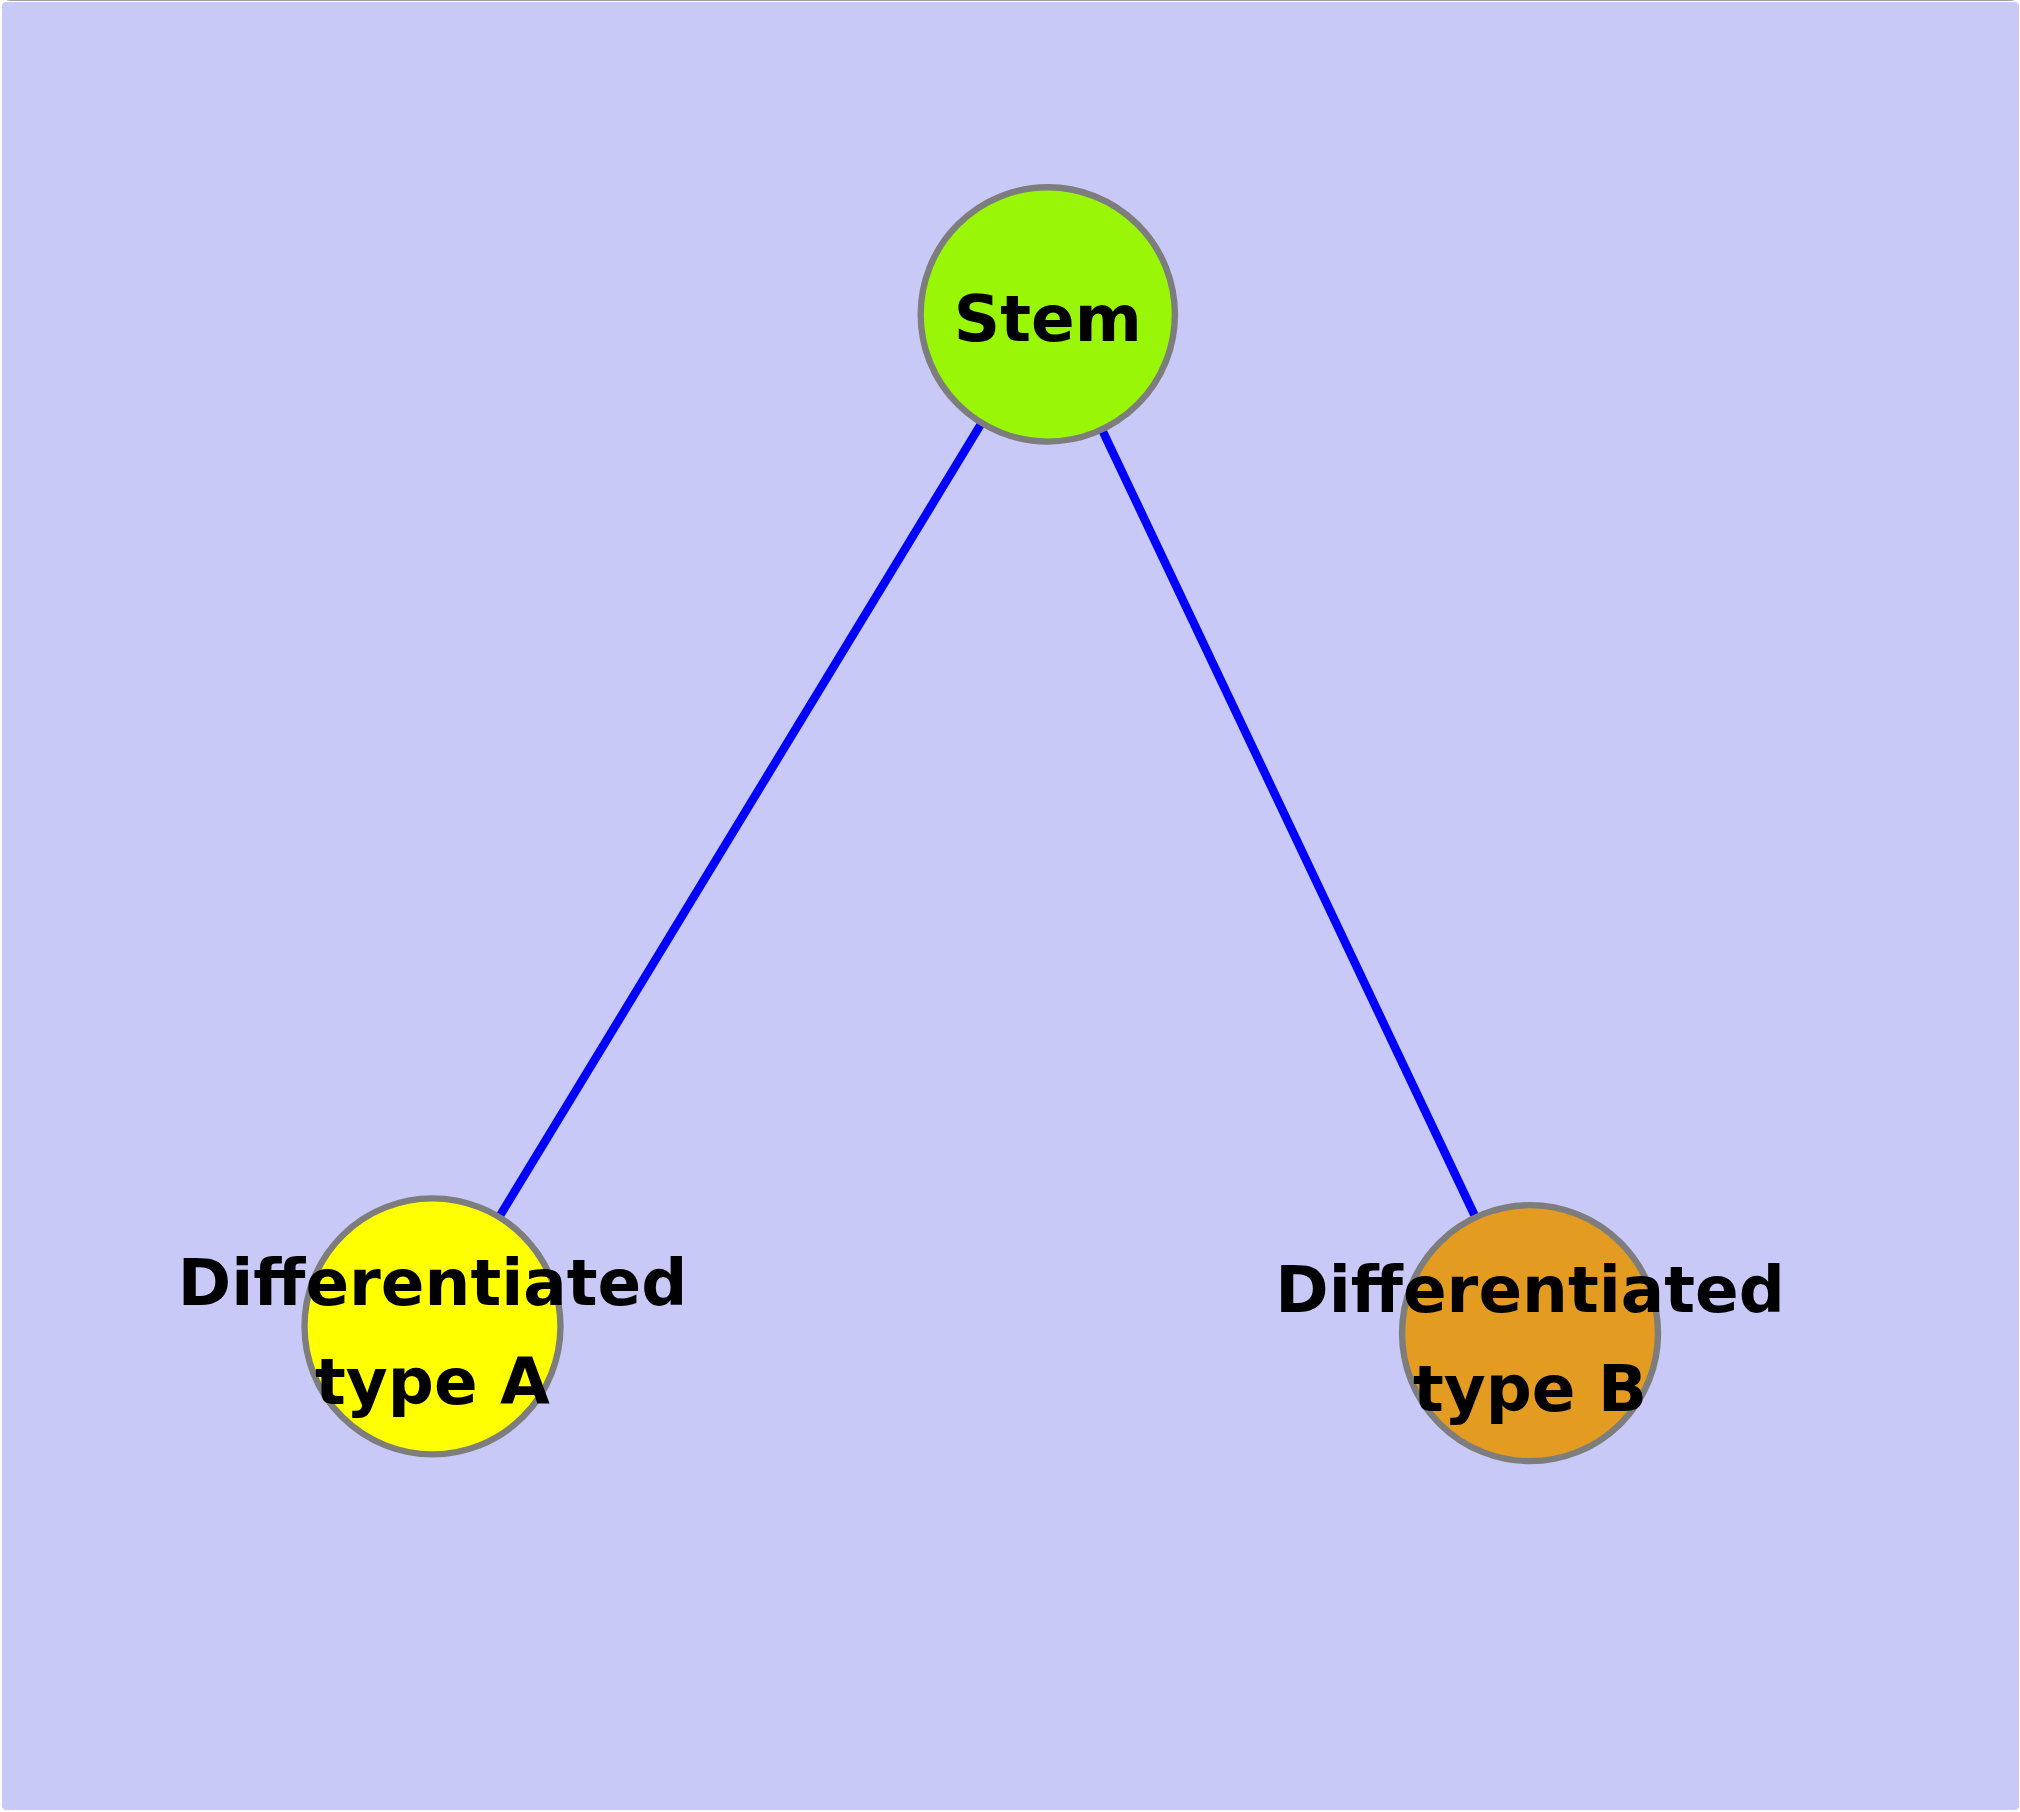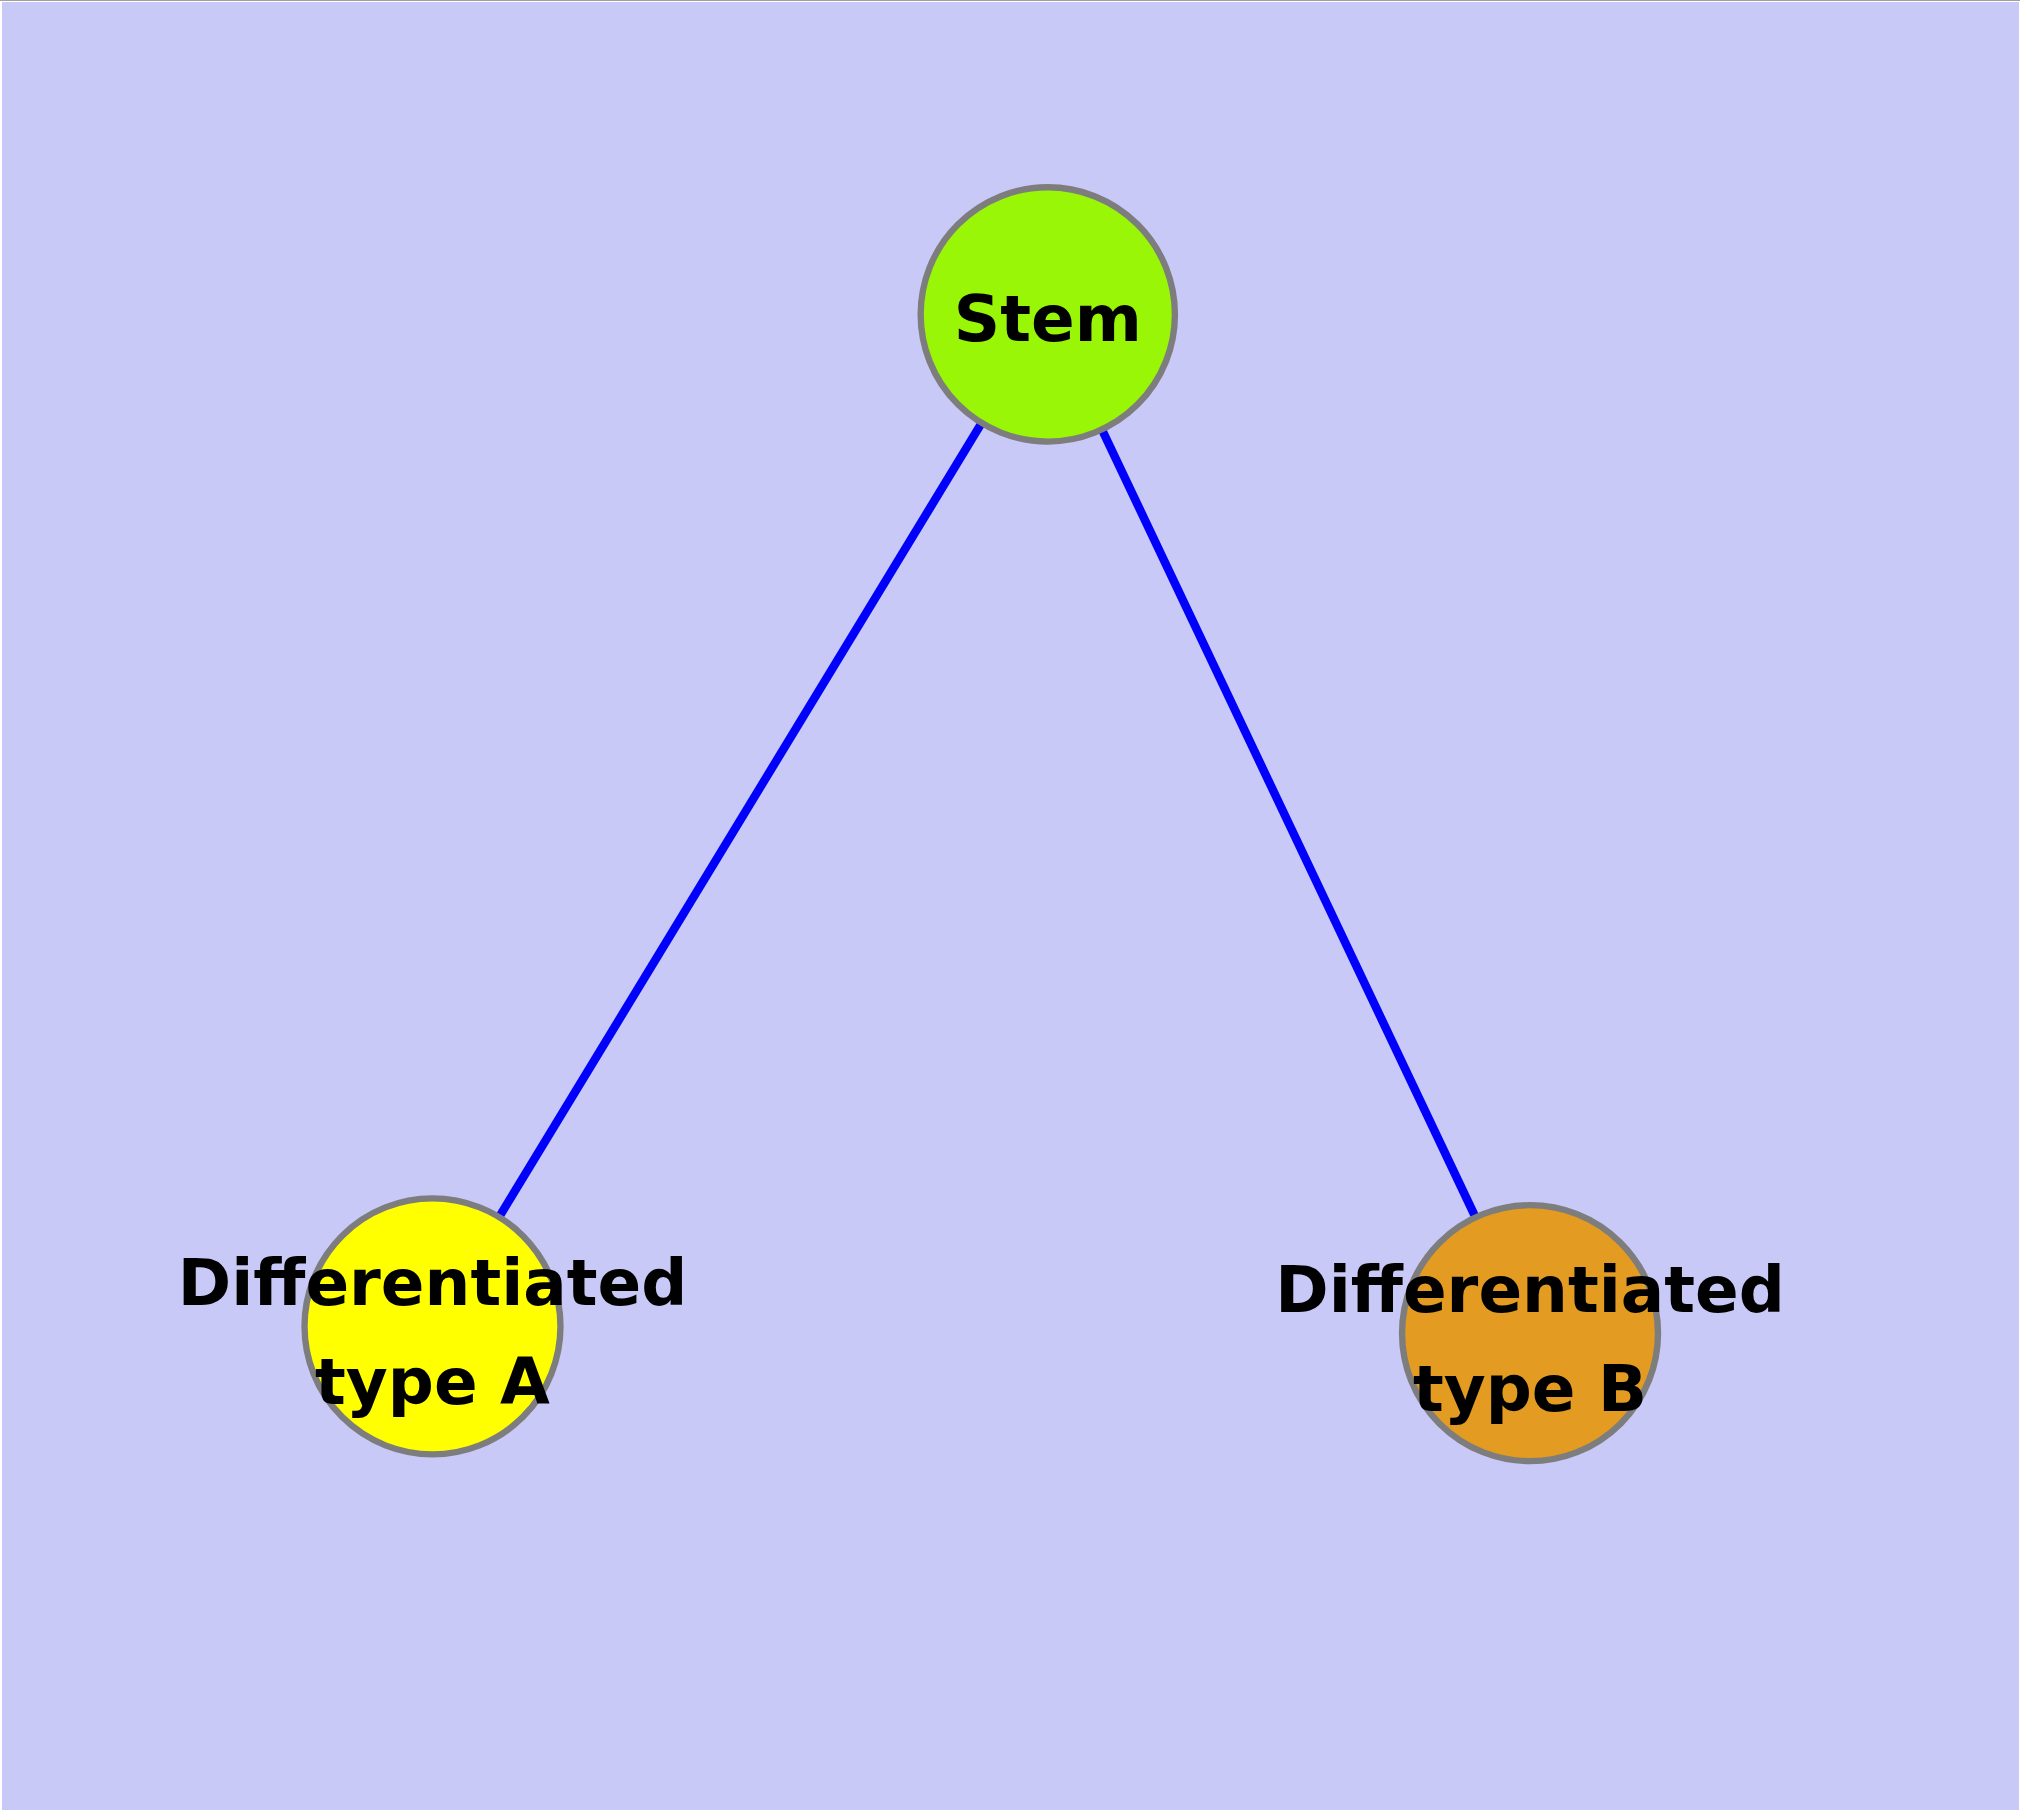--- a/index.html
+++ b/index.html
@@ -6,20 +6,21 @@
     margin: 0;
     padding: 0;
     background: #ffffff;
   }
   .stage {
     position: relative;
     width: 2021px;
     height: 1812px;
     overflow: hidden;
     font-family: "DejaVu Sans", sans-serif;
+    border-radius: 11px;
   }
   .stage svg {
     display: block;
     width: 2021px;
     height: 1812px;
   }
   svg text {
     font-family: "DejaVu Sans", sans-serif;
     font-weight: bold;
     font-size: 76px;

